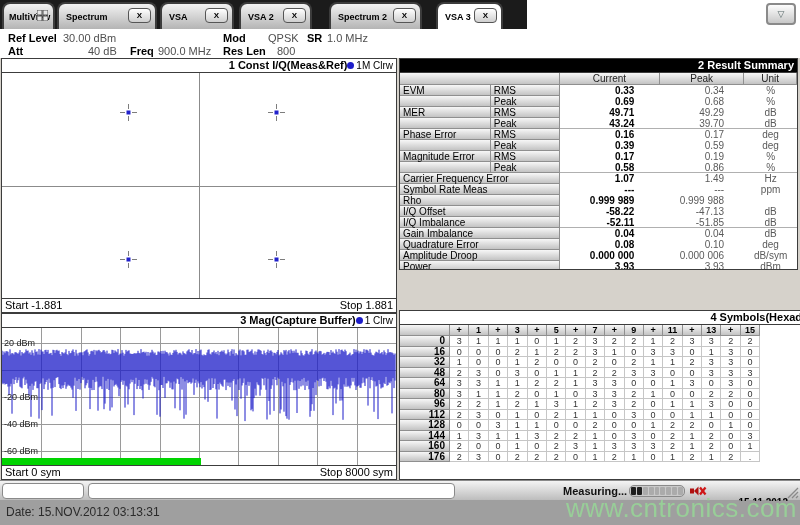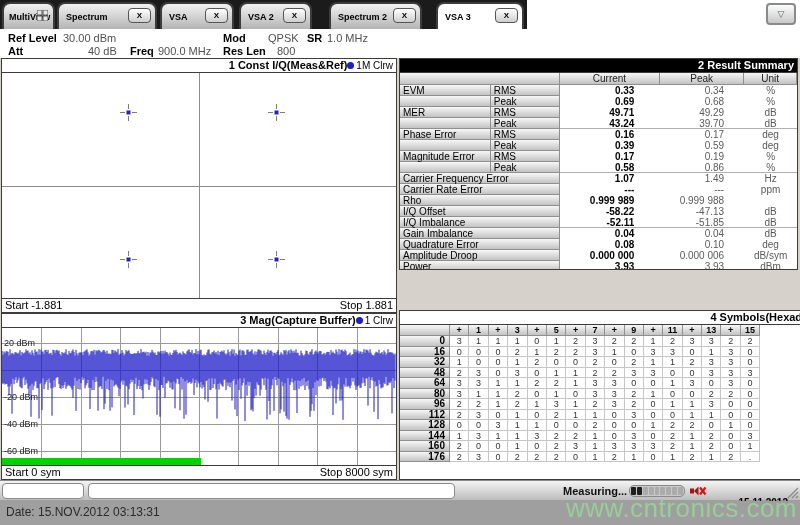--- a/index.html
+++ b/index.html
@@ -134,21 +134,21 @@
       <div class="tab" style="left:239px;width:73px">
         <span class="tlabel">VSA 2</span>
         <span class="xbtn">X</span>
       </div>
 
       <div class="tab" style="left:329px;width:93px">
         <span class="tlabel">Spectrum 2</span>
         <span class="xbtn">X</span>
       </div>
 
-      <div class="tab active" style="left:436px;width:88px">
+      <div class="tab active" style="left:436px;width:67px">
         <span class="tlabel">VSA 3</span>
         <span class="xbtn">X</span>
       </div>
 
       <div class="dropdown-btn">
         <span>▽</span>
       </div>
     </div>
 
     <div class="ihdr">
@@ -269,21 +269,21 @@
               <div class="rs-peak">0.86</div>
               <div class="rs-unit">%</div>
             </div>
             <div class="rs-row">
               <div class="rs-labelspan cell-btn">Carrier Frequency Error</div>
               <div class="rs-cur">1.07</div>
               <div class="rs-peak">1.49</div>
               <div class="rs-unit">Hz</div>
             </div>
             <div class="rs-row">
-              <div class="rs-labelspan cell-btn">Carrier Rate Error</div>
+              <div class="rs-labelspan cell-btn">Symbol Rate Meas</div>
               <div class="rs-cur">---</div>
               <div class="rs-peak">---</div>
               <div class="rs-unit">ppm</div>
             </div>
             <div class="rs-row">
               <div class="rs-labelspan cell-btn">Rho</div>
               <div class="rs-cur">0.999 989</div>
               <div class="rs-peak">0.999 988</div>
               <div class="rs-unit"></div>
             </div>

